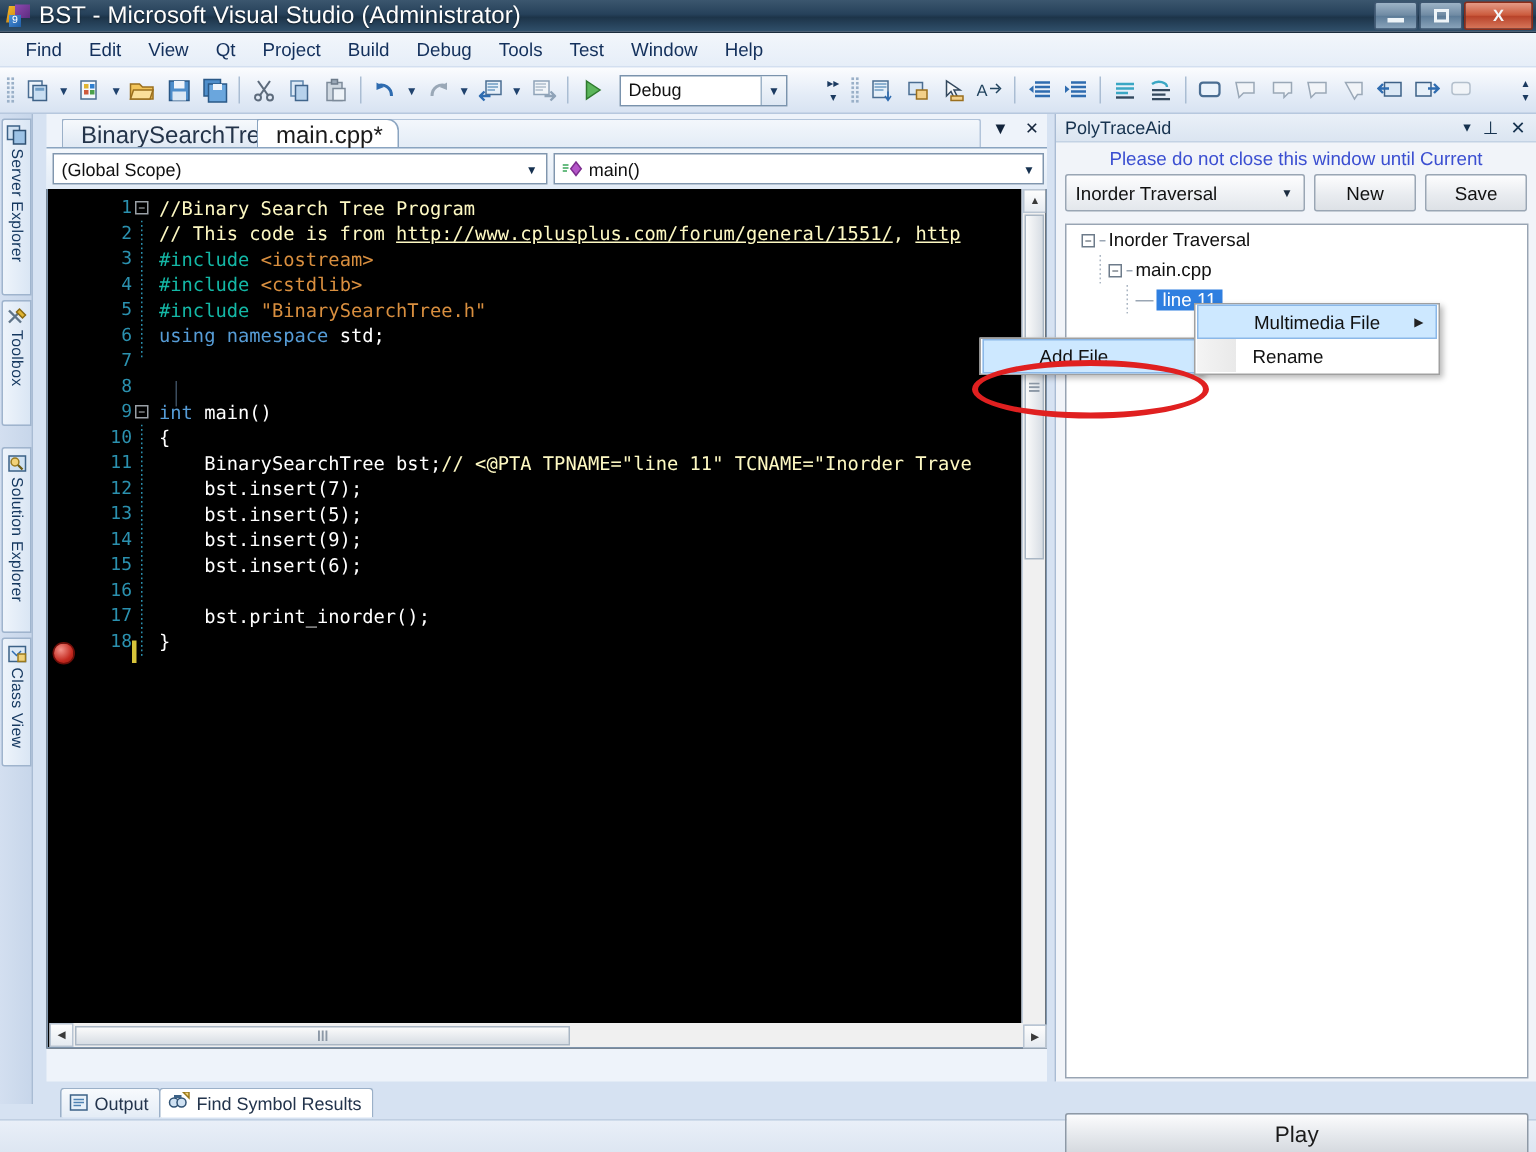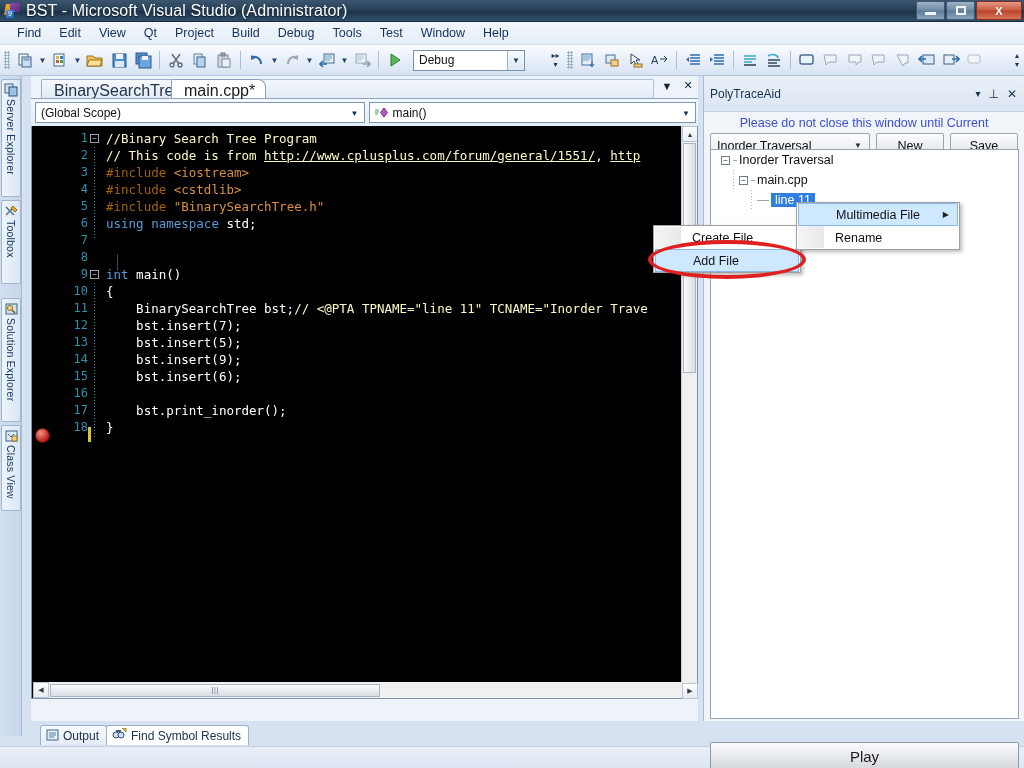--- a/index.html
+++ b/index.html
@@ -165,21 +165,21 @@
     color: #2b91af; text-align: right; line-height: 17px;
   }
   .foldbar { position:absolute; left: 58px; top: 4px; width: 14px; height: 100%; }
   .codelines {
     position: absolute; left: 74px; top: 4px; right: 0;
     font-family: "DejaVu Sans Mono", monospace; font-size: 12.5px;
     line-height: 17px; color: #ffffff; white-space: pre;
   }
   .kw { color: #569cd6; }
   .cm { color: #fef9c3; }
-  .pp { color: #a16207; }
+  .pp { color: #14b8a6; }
   .inc { color: #d98f3f; }
   .bp {
     position: absolute; left: 3px; width: 15px; height: 15px; border-radius: 50%;
     background: radial-gradient(circle at 35% 32%, #f4938a, #c4291f 62%, #8d1610);
     border: 1px solid #6f0f0a;
   }
   .curline-mark { position:absolute; width:3px; height: 15px; background: #d7c43a; }
   .dotted-ind { position:absolute; width:1px; background-image: linear-gradient(#2b91af 50%, transparent 50%);
     background-size: 1px 3px; }
   .fold-box {
@@ -224,21 +224,21 @@
     background: linear-gradient(to bottom,#e9eff8,#dde6f2);
     border-top: 1px solid #c0cfe2;
   }
 
   
   .toolwin {
     position: absolute; left: 703px; top: 76px; width: 321px; height: 645px;
     background: #f1f4f9; border-left: 1px solid #a9bcd4;
   }
   .tw-header {
-    height: 36px; display: flex; align-items: center;
+    height: 19px; display: flex; align-items: center;
     background: linear-gradient(to bottom,#eaf0f8,#dbe5f1);
     border-bottom: 1px solid #c3d2e4; padding-left: 6px;
     font-size: 12px; color: #16324f;
   }
   .tw-hbtns { margin-left: auto; display: flex; gap: 8px; padding-right: 7px; align-items:center; }
   .tw-hbtn { font-size: 10px; color: #16324f; }
   .tw-notice {
     text-align: center; font-size: 12.5px; color: #3b4fd1; padding: 4px 0 3px 0;
   }
   .tw-controls { display: flex; align-items: center; padding: 0 6px; gap: 6px; }
@@ -744,21 +744,20 @@
         <span class="tsel">line 11</span>
       </div>
     </div>
 
     <div class="play-btn">Play</div>
 
   </div>
 
   <div class="ctxmenu" id="menu-create-add">
     <div class="strip"></div>
-    <div class="ctxitem">Create File</div>
     <div class="ctxitem hl">Add File</div>
   </div>
 
   <div class="ctxmenu" id="menu-rename-mm">
     <div class="strip"></div>
     <div class="ctxitem hl">
       <span>Multimedia File</span>
       <span class="sub">▶</span>
     </div>
     <div class="ctxitem">Rename</div>

